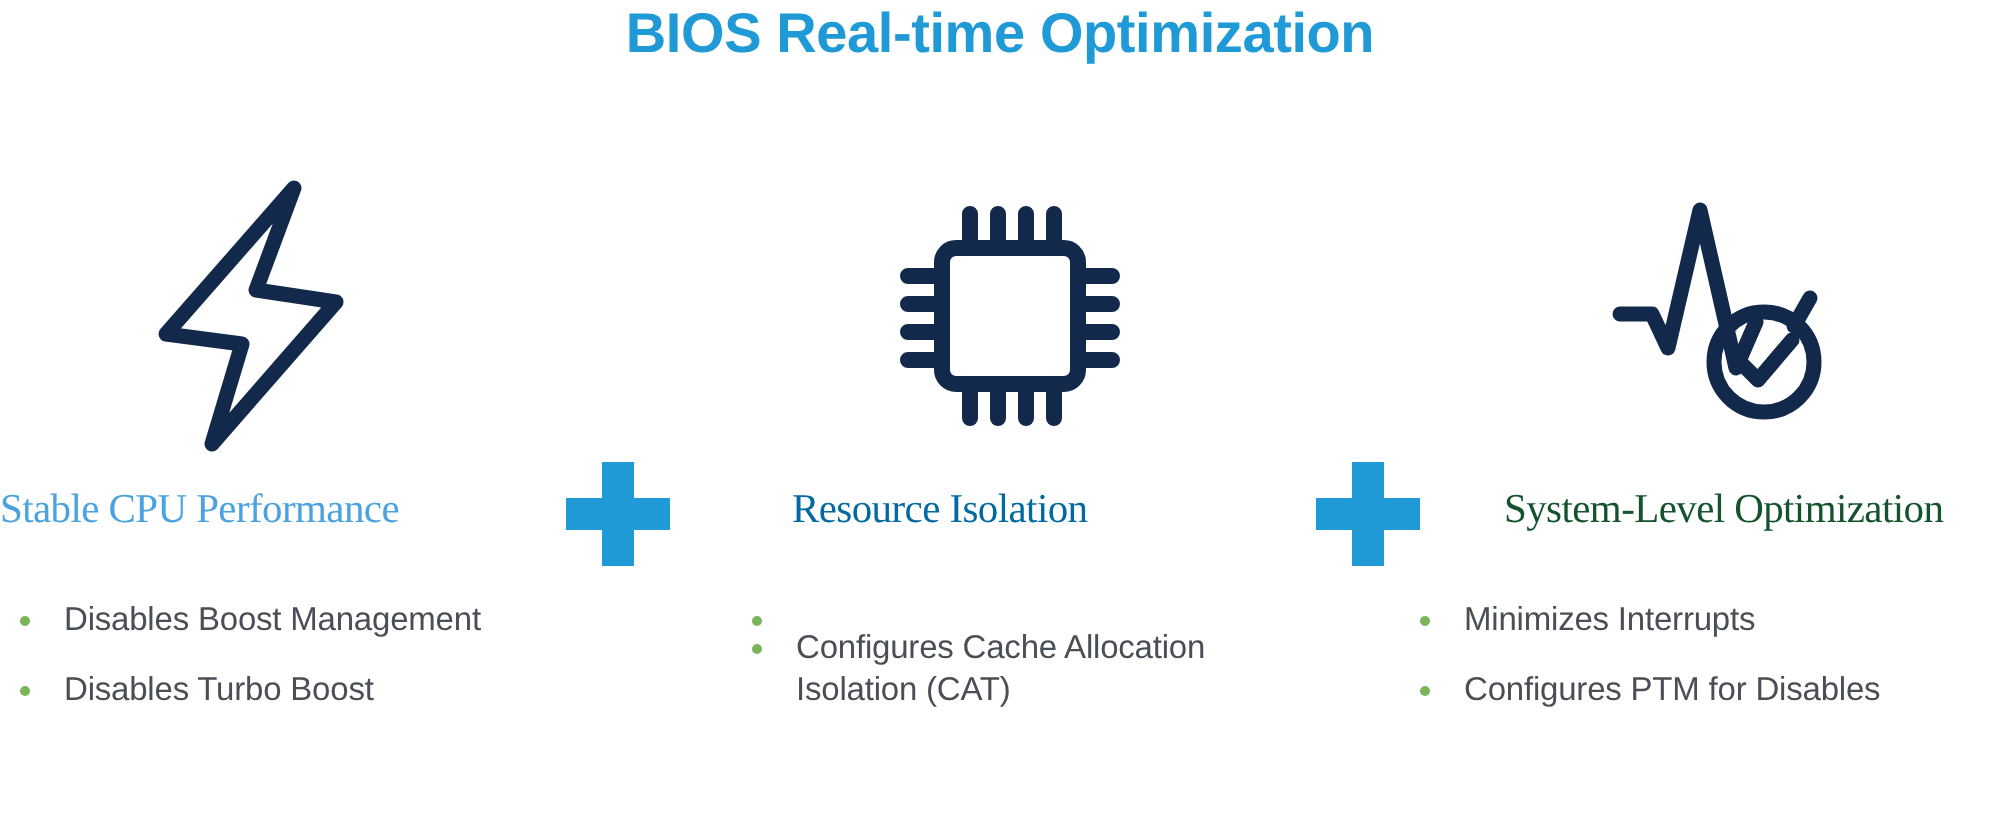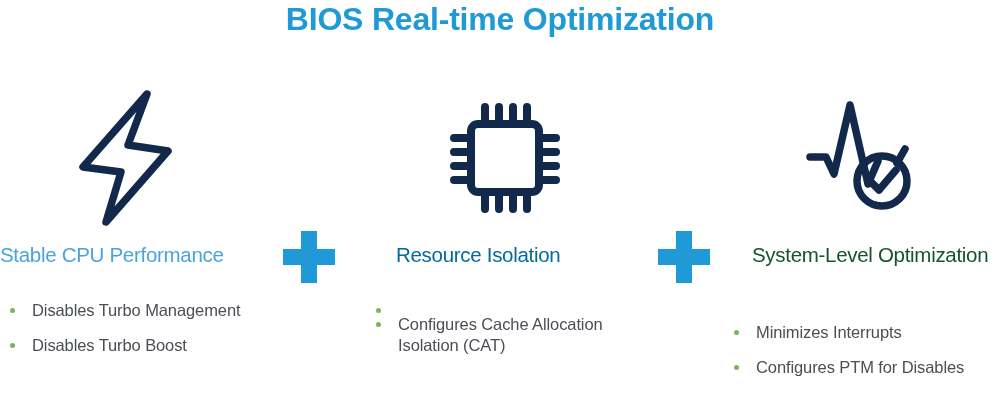--- a/index.html
+++ b/index.html
@@ -22,21 +22,21 @@
     background: #ffffff;
   }
 
   
   .title {
     position: absolute;
     top: 1px;
     left: 0;
     width: 1000px;
     text-align: center;
-    font-size: 32px;
+    font-size: 28px;
     font-weight: bold;
     color: #1f9ad6;
     letter-spacing: -0.2px;
     white-space: nowrap;
   }
 
   
   .icon-row {
     position: absolute;
     top: 88px;
@@ -58,20 +58,21 @@
   .icon-pulse { left: 785px; }
   .icon-slot svg { display: block; }
 
   
   .head-row {
     position: absolute;
     top: 238px;
     left: 0;
     width: 960px;
     height: 40px;
+    font-family: Liberation Serif, serif;
   }
   .col-head {
     position: absolute;
     top: 0;
     font-size: 20.5px;
     font-weight: normal;
     line-height: 34px;
     white-space: nowrap;
     letter-spacing: -0.3px;
   }
@@ -103,21 +104,21 @@
     width: 52px; height: 16px;
   }
 
   
   .bullets {
     position: absolute;
     top: 300px;
   }
   .bul-1 { left: 4px;   width: 250px; }
   .bul-2 { left: 370px; width: 275px; }
-  .bul-3 { left: 728px; width: 255px; margin-top: 22px; }
+  .bul-3 { left: 704px; width: 255px; }
 
   .bullet-item {
     position: relative;
     padding-left: 28px;
     margin-bottom: 14px;
     font-size: 16.5px;
     line-height: 21px;
     color: #4a4f55;
     letter-spacing: -0.1px;
   }
@@ -173,21 +174,21 @@
     <div class="col-head head-2">Resource Isolation</div>
     <div class="col-head head-3">System-Level Optimization</div>
   </div>
 
   <div class="plus plus-1"></div>
   <div class="plus plus-2"></div>
 
   <div class="bullets bul-1">
     <div class="bullet-item">
       <span class="dot"></span>
-      <span>Disables Turbo Management</span>
+      <span>Disables Boost Management</span>
     </div>
     <div class="bullet-item">
       <span class="dot"></span>
       <span>Disables Turbo Boost</span>
     </div>
   </div>
 
   <div class="bullets bul-2">
     <div class="bullet-item">
       <span class="dot"></span>

